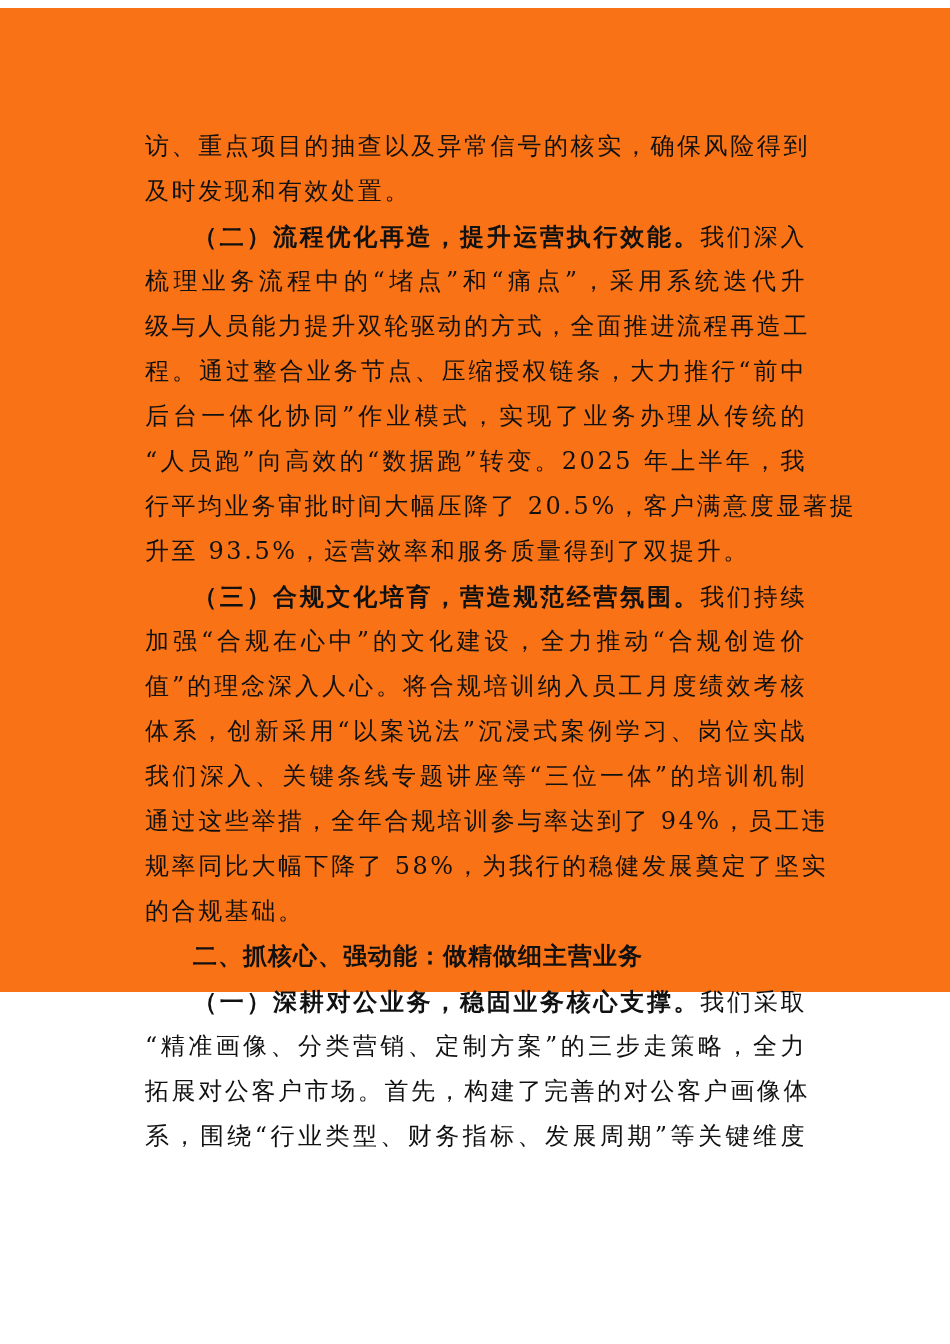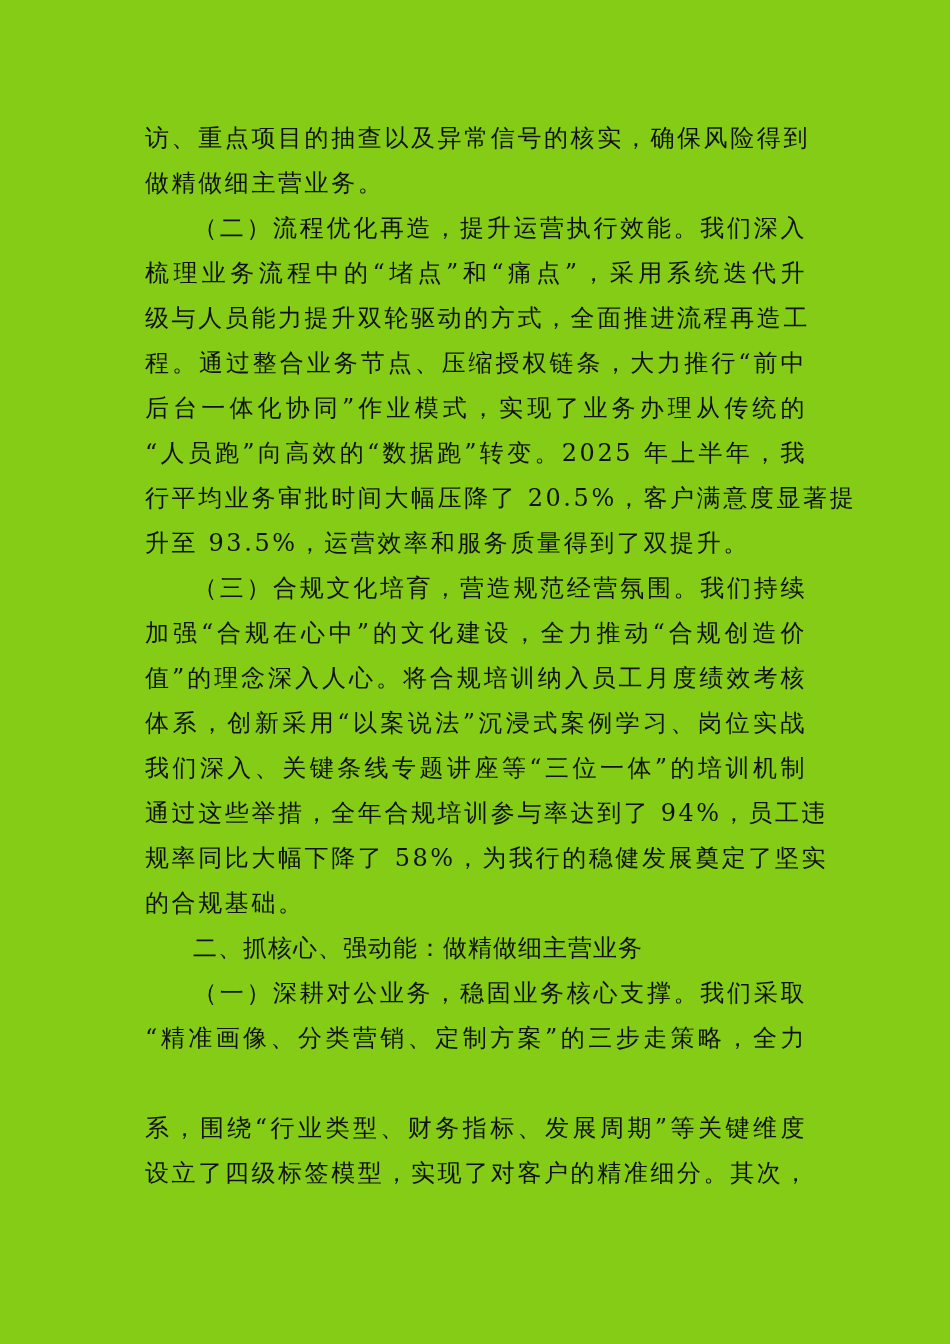--- a/index.html
+++ b/index.html
@@ -1,32 +1,32 @@
 <!DOCTYPE html>
 <html><head>
 <meta charset="utf-8">
 <style>
   html, body { margin:0; padding:0; background:#ffffff; }
   body { width:950px; height:1344px; position:relative; overflow:hidden;
          font-family:"DejaVu Serif","Liberation Serif", serif; color:#111; }
-  .page { position:absolute; left:0; top:0; width:950px; height:1344px; background:#84cc16; }
+  .page { position:absolute; left:0; top:8px; width:950px; height:984px; background:#f97316; }
   .line { position:absolute; left:145px; width:662px; height:45px; line-height:45px;
           font-size:24px; white-space:nowrap; letter-spacing:2.6px; text-align:justify; text-align-last:justify; }
   .line.last { text-align-last:left; }
   .line.indent { left:193px; width:614px; }
   .line.heading { left:193px; width:600px; font-family:"DejaVu Sans","Liberation Sans", sans-serif;
-                  font-weight:normal; letter-spacing:1px; font-size:24px; text-align-last:left; }
-  .bold { font-weight:normal; }
+                  font-weight:bold; letter-spacing:1px; font-size:24px; text-align-last:left; }
+  .bold { font-weight:bold; }
 </style>
 </head>
 <body>
 
 <div class="page">
   <div class="line" style="top:116px">访、重点项目的抽查以及异常信号的核实，确保风险得到</div>
-  <div class="line last" style="top:161px">做精做细主营业务。</div>
+  <div class="line last" style="top:161px">及时发现和有效处置。</div>
 
   <div class="line indent" style="top:206px"><span class="bold">（二）流程优化再造，提升运营执行效能。</span><span>我们深入</span></div>
   <div class="line" style="top:251px">梳理业务流程中的“堵点”和“痛点”，采用系统迭代升</div>
   <div class="line" style="top:296px">级与人员能力提升双轮驱动的方式，全面推进流程再造工</div>
   <div class="line" style="top:341px">程。通过整合业务节点、压缩授权链条，大力推行“前中</div>
   <div class="line" style="top:386px">后台一体化协同”作业模式，实现了业务办理从传统的</div>
   <div class="line" style="top:431px">“人员跑”向高效的“数据跑”转变。2025 年上半年，我</div>
   <div class="line" style="top:476px">行平均业务审批时间大幅压降了 20.5%，客户满意度显著提</div>
   <div class="line last" style="top:521px">升至 93.5%，运营效率和服务质量得到了双提升。</div>
 
@@ -36,15 +36,15 @@
   <div class="line" style="top:701px">体系，创新采用“以案说法”沉浸式案例学习、岗位实战</div>
   <div class="line" style="top:746px">我们深入、关键条线专题讲座等“三位一体”的培训机制</div>
   <div class="line" style="top:791px">通过这些举措，全年合规培训参与率达到了 94%，员工违</div>
   <div class="line" style="top:836px">规率同比大幅下降了 58%，为我行的稳健发展奠定了坚实</div>
   <div class="line last" style="top:881px">的合规基础。</div>
 
   <div class="line heading" style="top:926px">二、抓核心、强动能：做精做细主营业务</div>
 
   <div class="line indent" style="top:971px"><span class="bold">（一）深耕对公业务，稳固业务核心支撑。</span><span>我们采取</span></div>
   <div class="line" style="top:1016px">“精准画像、分类营销、定制方案”的三步走策略，全力</div>
+  <div class="line" style="top:1061px">拓展对公客户市场。首先，构建了完善的对公客户画像体</div>
   <div class="line" style="top:1106px">系，围绕“行业类型、财务指标、发展周期”等关键维度</div>
-  <div class="line" style="top:1151px">设立了四级标签模型，实现了对客户的精准细分。其次，</div>
 </div>
 
 </body></html>

